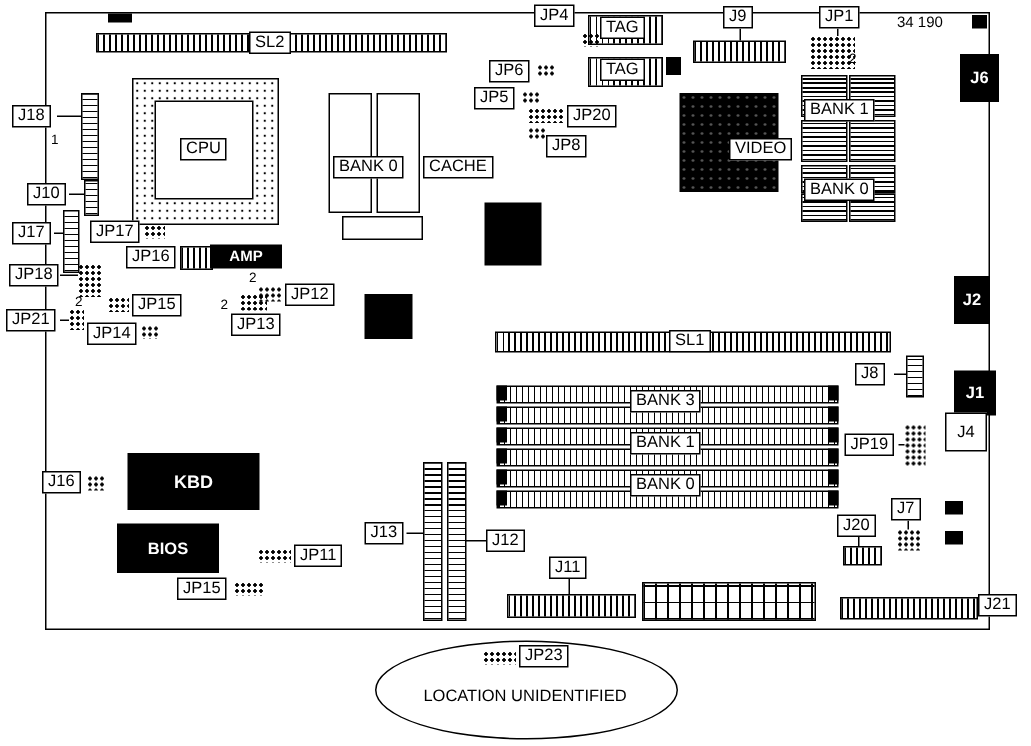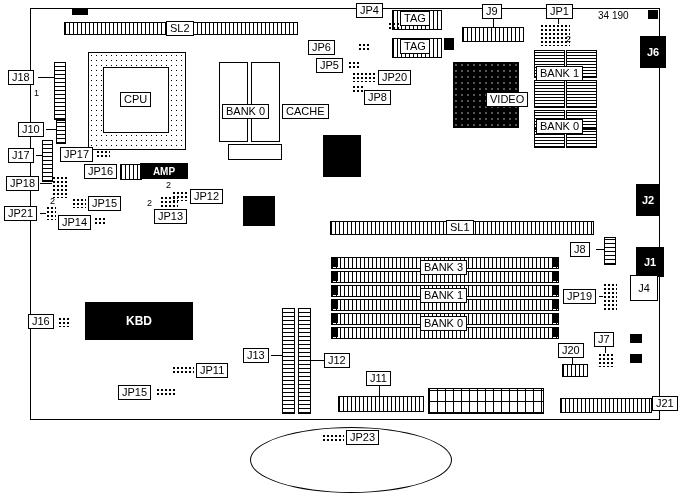--- a/index.html
+++ b/index.html
@@ -108,21 +108,21 @@
   <div class="lbl" style="left:282px;top:104px">CACHE</div>
 
   <div class="lbl" style="left:356px;top:3px">JP4</div>
   <div class="jumper" style="left:388px;top:22px;width:12px;height:9px"></div>
   <div class="hatchv" style="left:392px;top:10px;width:48px;height:18px"></div>
   <div class="lbl" style="left:400px;top:11px">TAG</div>
   <div class="hatchv" style="left:392px;top:38px;width:48px;height:18px"></div>
   <div class="lbl" style="left:400px;top:39px">TAG</div>
   <div class="black" style="left:444px;top:38px;width:10px;height:12px"></div>
 
-  <div class="lbl" style="left:308px;top:40px">JP6</div>
+  <div class="lbl" style="left:326px;top:40px">JP6</div>
   <div class="jumper" style="left:358px;top:43px;width:12px;height:8px"></div>
   <div class="lbl" style="left:316px;top:58px">JP5</div>
   <div class="jumper" style="left:348px;top:61px;width:12px;height:8px"></div>
   <div class="lbl" style="left:378px;top:70px">JP20</div>
   <div class="jumper" style="left:352px;top:72px;width:24px;height:10px"></div>
   <div class="lbl" style="left:364px;top:90px">JP8</div>
   <div class="jumper" style="left:352px;top:85px;width:12px;height:8px"></div>
 
   <div class="lbl" style="left:482px;top:4px">J9</div>
   <div class="ln" style="left:493px;top:19px;width:1px;height:8px"></div>
@@ -164,23 +164,24 @@
   <div class="simmbar" style="left:331px;top:299px;width:226px;height:10px"></div>
   <div class="lbl" style="left:420px;top:288px">BANK 1</div>
   <div class="simmbar" style="left:331px;top:313px;width:226px;height:10px"></div>
   <div class="simmbar" style="left:331px;top:327px;width:226px;height:10px"></div>
   <div class="lbl" style="left:420px;top:316px">BANK 0</div>
 
   <div class="lbl" style="left:563px;top:289px">JP19</div>
   <div class="ln" style="left:599px;top:296px;width:4px;height:1px"></div>
   <div class="jumper" style="left:603px;top:283px;width:14px;height:28px"></div>
 
-  <div class="blackbox" style="left:85px;top:302px;width:108px;height:38px;font-size:12px">KBD</div>
+  <div class="blackbox" style="left:85px;top:302px;width:88px;height:38px;font-size:12px">KBD</div>
   <div class="lbl" style="left:28px;top:314px">J16</div>
   <div class="jumper" style="left:58px;top:317px;width:12px;height:10px"></div>
+  <div class="blackbox" style="left:78px;top:349px;width:68px;height:33px">BIOS</div>
 
   <div class="lbl" style="left:196px;top:363px">JP11</div>
   <div class="jumper" style="left:172px;top:366px;width:22px;height:9px"></div>
   <div class="lbl" style="left:118px;top:385px">JP15</div>
   <div class="jumper" style="left:156px;top:388px;width:20px;height:9px"></div>
 
   <div class="lbl" style="left:243px;top:348px">J13</div>
   <div class="ln" style="left:271px;top:355px;width:11px;height:1px"></div>
   <div class="hatchh" style="left:282px;top:308px;width:11px;height:104px"></div>
   <div class="lbl" style="left:324px;top:353px">J12</div>
@@ -200,14 +201,15 @@
   <div class="jumper" style="left:598px;top:353px;width:16px;height:14px"></div>
   <div class="black" style="left:630px;top:334px;width:12px;height:9px"></div>
   <div class="black" style="left:630px;top:354px;width:12px;height:9px"></div>
 
   <div class="hatchv" style="left:560px;top:398px;width:90px;height:13px"></div>
   <div class="lbl" style="left:652px;top:396px">J21</div>
 
   <div class="ellipse" style="left:250px;top:427px;width:200px;height:64px"></div>
   <div class="jumper" style="left:322px;top:434px;width:22px;height:9px"></div>
   <div class="lbl" style="left:346px;top:430px">JP23</div>
+  <div class="foot" style="left:254px;top:458px;width:192px">LOCATION UNIDENTIFIED</div>
 
 </div>
 
 </body></html>

